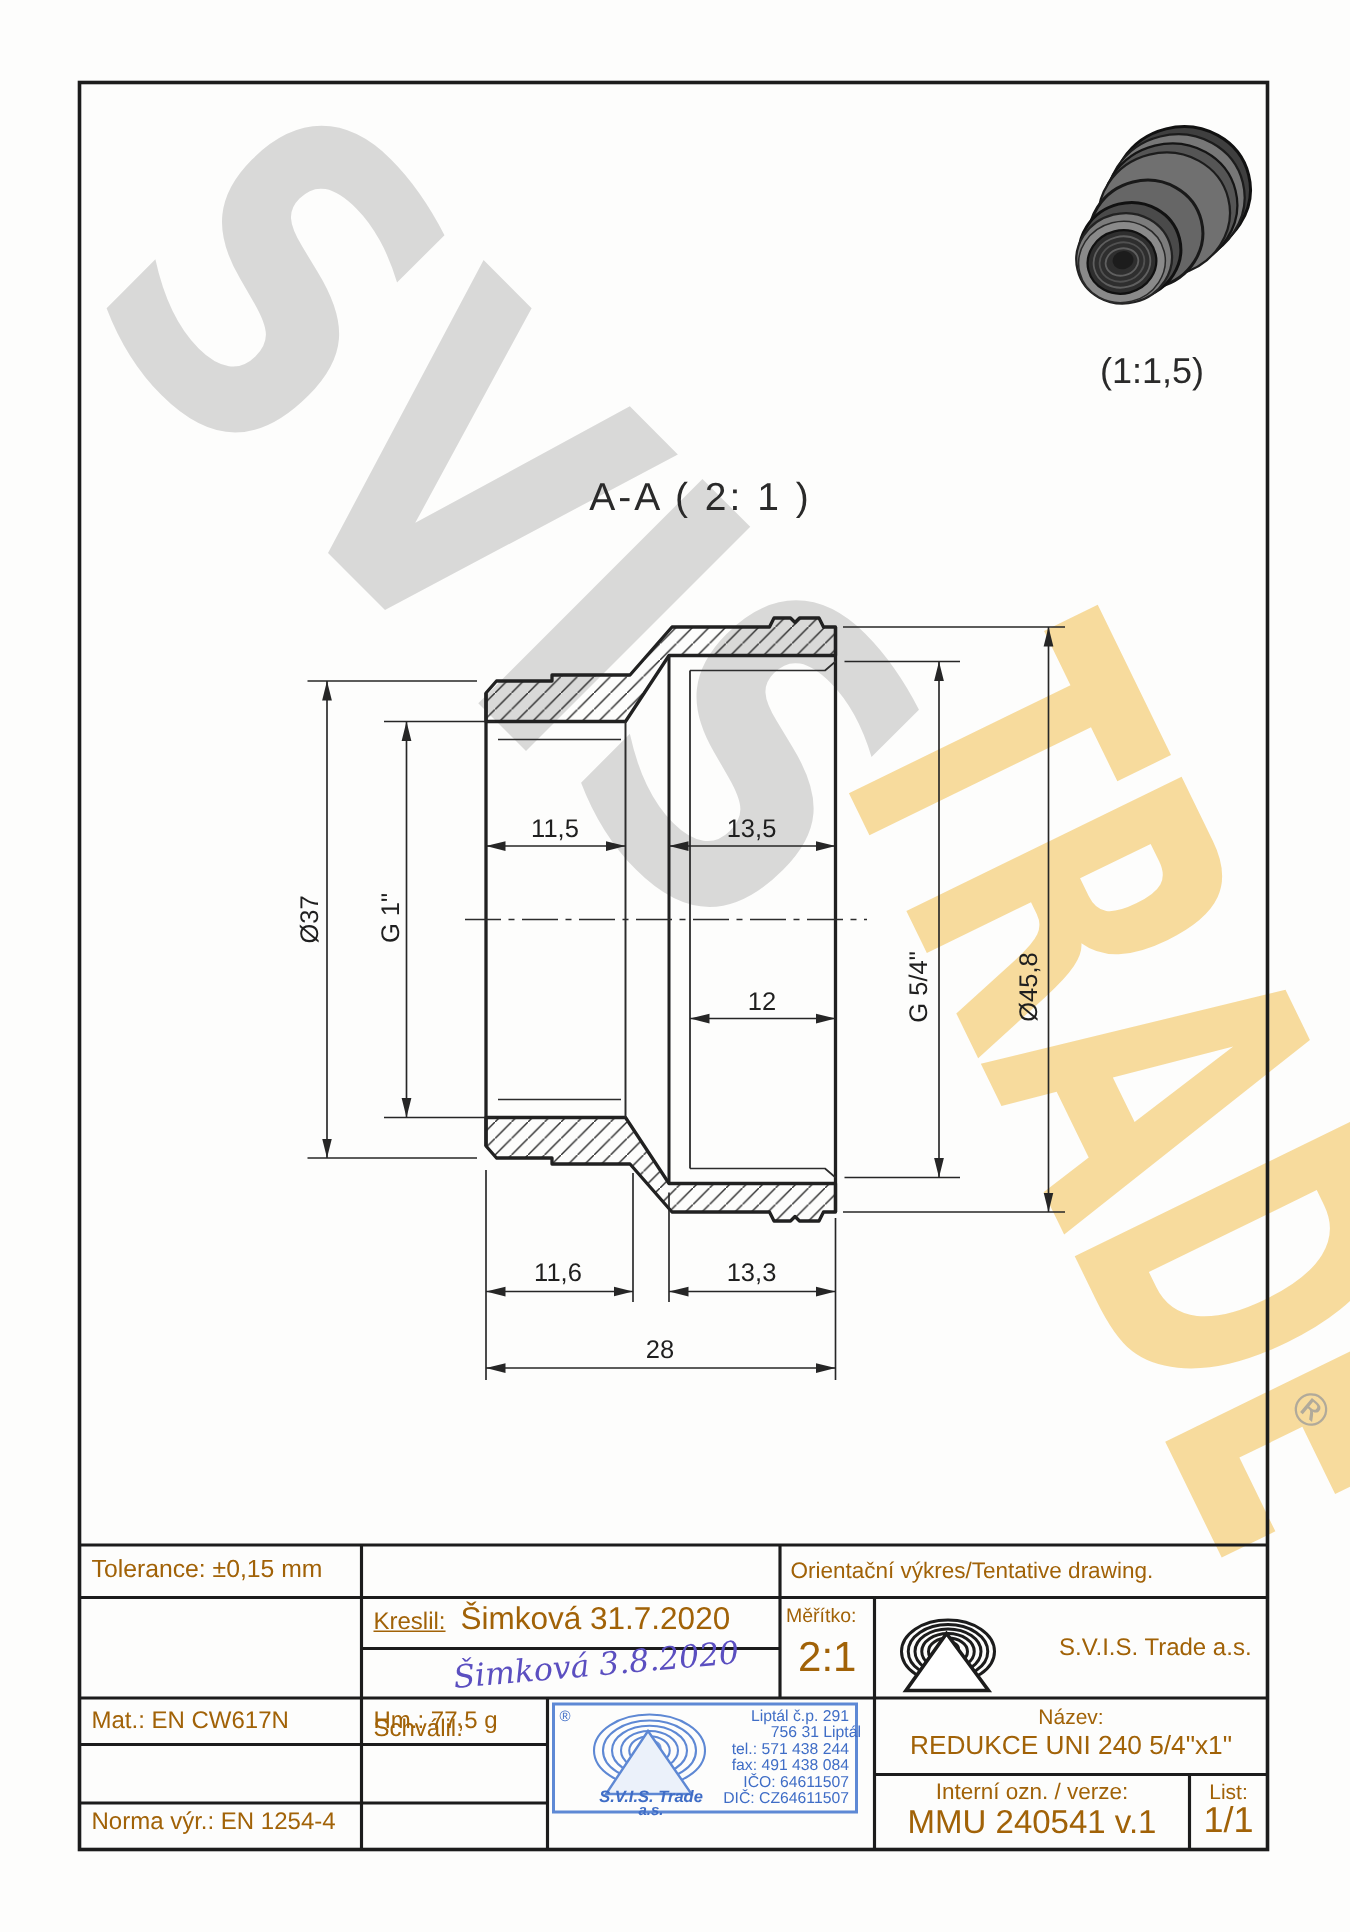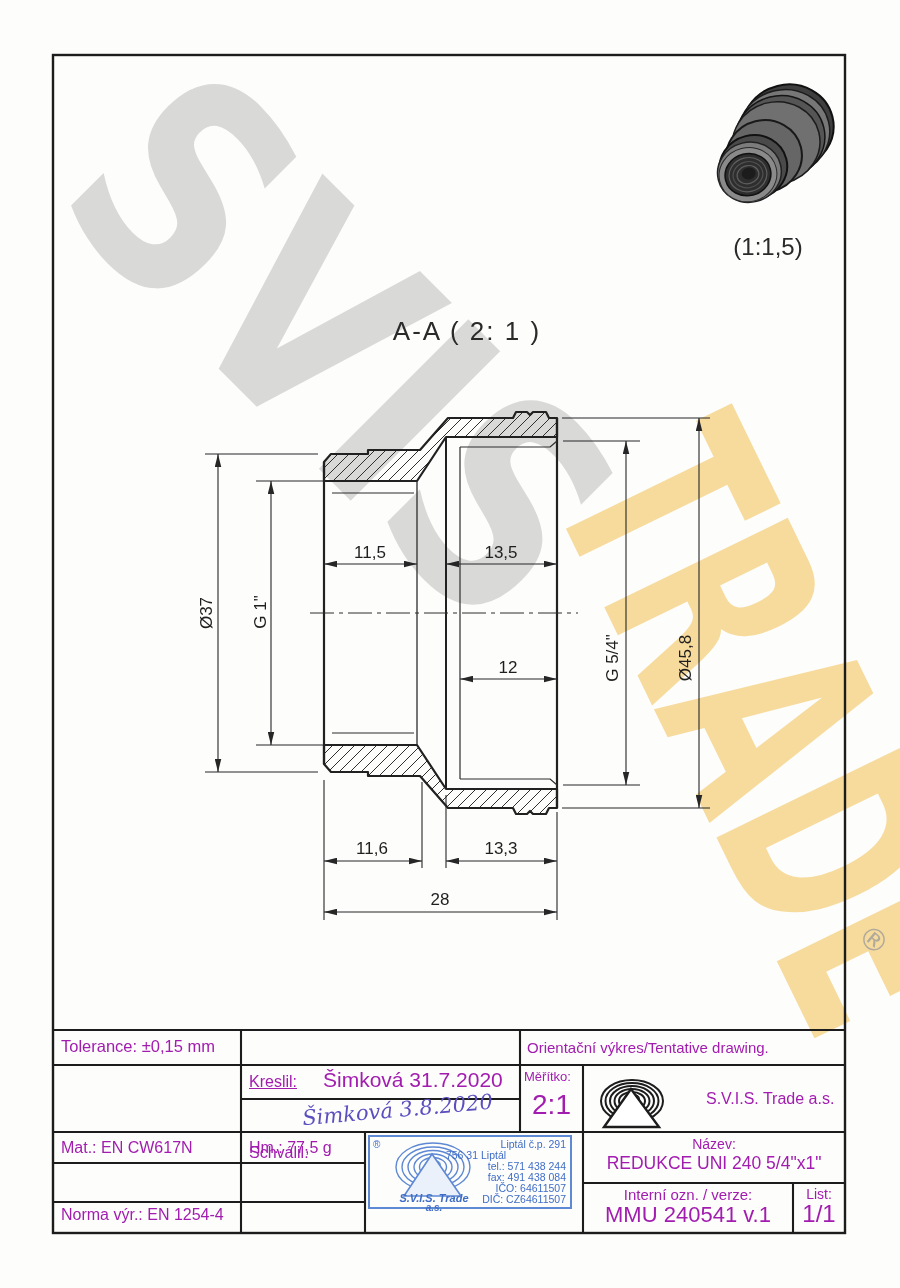--- a/index.html
+++ b/index.html
@@ -1,20 +1,20 @@
 <!DOCTYPE html>
 <html><head>
 <meta charset="utf-8">
 <style>
   html,body{margin:0;padding:0;background:#ffffff;}
   .page{position:relative;width:900px;height:1288px;background:#fdfdfc;overflow:hidden;
         font-family:"Liberation Sans",sans-serif;color:#1c1c1c;}
   svg{position:absolute;left:0;top:0;}
   .abs{position:absolute;white-space:nowrap;}
-  .t{font-family:"Liberation Sans",sans-serif;color:#a21caf;}
+  .t{font-family:"Liberation Sans",sans-serif;color:#a16207;}
   .ctr{text-align:center;}
   .blue{color:#3f6dc6;}
   .sig{font-family:"DejaVu Serif",serif;font-style:italic;color:#5b4fc0;transform:rotate(-5deg);}
   .stampline{font-size:10.5px;line-height:11.4px;text-align:right;}
 </style>
 </head>
 <body>
 
 <div class="page">
 
@@ -148,42 +148,42 @@
       <ellipse cx="433" cy="1165" rx="8" ry="5.5" fill="#4d7cd0" stroke="none" opacity="0.85"></ellipse>
       <path d="M432,1154 L404,1196 L461,1196 Z" fill="#eaf0fa" stroke="#4d7cd0" stroke-width="1.6"></path>
     </g>
   </g>
 </svg>
 
 <div class="abs t" style="left:61px;top:1037px;font-size:16.5px;">Tolerance: ±0,15 mm</div>
 <div class="abs t" style="left:527px;top:1039px;font-size:15px;">Orientační výkres/Tentative drawing.</div>
 
 <div class="abs t" style="left:249px;top:1073px;font-size:16px;text-decoration:underline;">Kreslil:</div>
-<div class="abs t" style="left:323px;top:1068px;font-size:21px;">Šimková 31.7.2020</div>
+<div class="abs t" style="left:307px;top:1068px;font-size:21px;">Šimková 31.7.2020</div>
 <div class="abs t" style="left:249px;top:1144px;font-size:16px;">Schválil:</div>
 <div class="abs sig" style="left:302px;top:1098px;font-size:21px;">Šimková 3.8.2020</div>
 
 <div class="abs t" style="left:524px;top:1069px;font-size:13px;">Měřítko:</div>
 <div class="abs t ctr" style="left:520px;top:1089px;width:63px;font-size:28px;">2:1</div>
 <div class="abs t" style="left:670px;top:1090px;font-size:16px;margin-left:36px;">S.V.I.S. Trade a.s.</div>
 
 <div class="abs t" style="left:61px;top:1139px;font-size:16px;">Mat.: EN CW617N</div>
 <div class="abs t" style="left:249px;top:1139px;font-size:16px;">Hm.: 77,5 g</div>
 <div class="abs t" style="left:61px;top:1206px;font-size:16px;">Norma výr.: EN 1254-4</div>
 
 <div class="abs t ctr" style="left:583px;top:1136px;width:262px;font-size:14px;">Název:</div>
 <div class="abs t ctr" style="left:583px;top:1153px;width:262px;font-size:17.5px;">REDUKCE UNI 240 5/4"x1"</div>
 <div class="abs t ctr" style="left:583px;top:1186px;width:210px;font-size:15px;">Interní ozn. / verze:</div>
 <div class="abs t ctr" style="left:583px;top:1202px;width:210px;font-size:22px;">MMU 240541 v.1</div>
 <div class="abs t ctr" style="left:793px;top:1186px;width:52px;font-size:14px;">List:</div>
 <div class="abs t ctr" style="left:793px;top:1200px;width:52px;font-size:24px;">1/1</div>
 
 <div class="abs blue" style="left:373px;top:1139px;font-size:10px;">®</div>
 <div class="abs blue stampline" style="left:430px;top:1139px;width:136px;">Liptál č.p. 291</div>
-<div class="abs blue stampline" style="left:408px;top:1150px;width:136px;text-align:center;">756 31 Liptál</div>
+<div class="abs blue stampline" style="left:438px;top:1150px;width:136px;">756 31 Liptál</div>
 <div class="abs blue stampline" style="left:430px;top:1161px;width:136px;">tel.: 571 438 244</div>
 <div class="abs blue stampline" style="left:430px;top:1172px;width:136px;">fax: 491 438 084</div>
 <div class="abs blue stampline" style="left:430px;top:1183px;width:136px;">IČO: 64611507</div>
 <div class="abs blue stampline" style="left:430px;top:1194px;width:136px;">DIČ: CZ64611507</div>
 <div class="abs blue ctr" style="left:393px;top:1192px;width:82px;font-size:11px;font-weight:bold;font-style:italic;">S.V.I.S. Trade</div>
 <div class="abs blue ctr" style="left:393px;top:1202px;width:82px;font-size:10px;font-weight:bold;font-style:italic;">a.s.</div>
 
 </div>
 
 </body></html>

